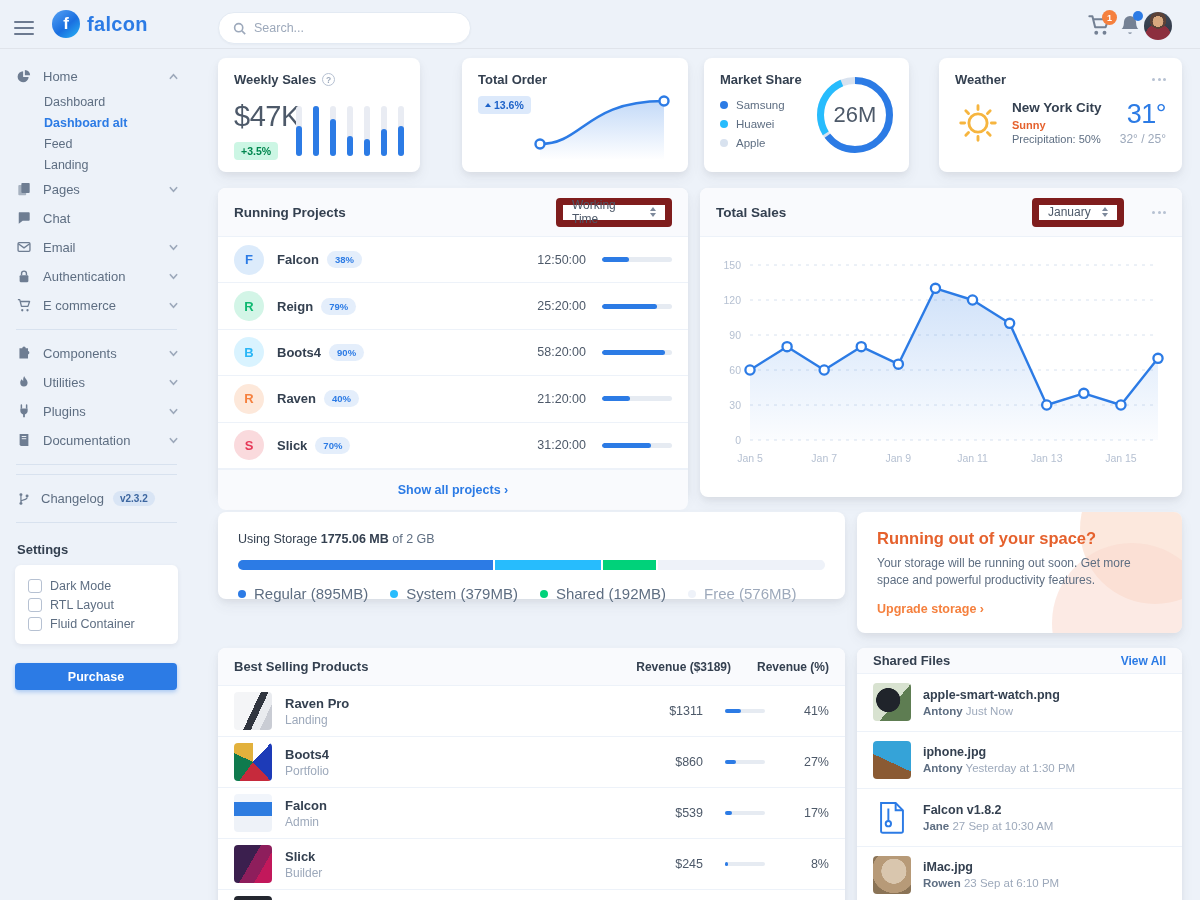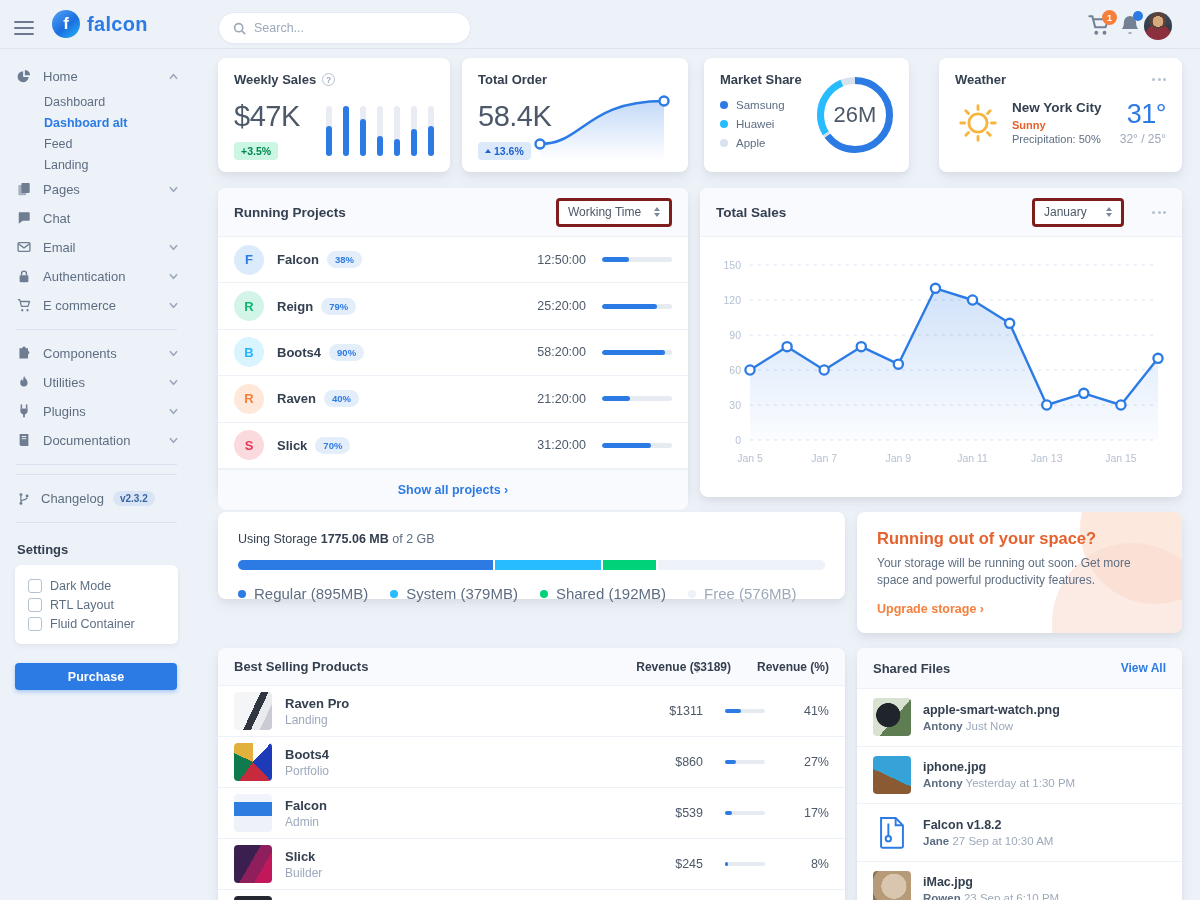--- a/index.html
+++ b/index.html
@@ -142,21 +142,21 @@
   #weather-cond { color:#e5612d; font-size:11px; margin-top:4px; font-weight:bold; }
   #weather-precip { color:#5e6e82; font-size:11px; margin-top:2px; }
   #weather-right { margin-left:auto; text-align:right; }
   #weather-temp { font-size:27px; color:#2c7be5; letter-spacing:-.5px; }
   #weather-range { font-size:12px; color:#9da9bb; margin-top:2px; }
 
   
   #rp-card .card-header { height:49px; }
   .select-box {
     display:flex; align-items:center; justify-content:space-between; gap:8px;
-    background:#fff; border:3px solid #7f1d1d; border-radius:4px; height:29px;
+    background:#fff; border:7px solid #7f1d1d; border-radius:4px; height:29px;
     padding:0 9px; font-size:12px; color:#4d5969; cursor:pointer;
   }
   .updown { display:flex; flex-direction:column; gap:2px; }
   .updown i { width:0; height:0; border-left:3.5px solid transparent; border-right:3.5px solid transparent; }
   .updown i.u { border-bottom:4px solid #7d899b; }
   .updown i.d { border-top:4px solid #7d899b; }
 
   .rp-row {
     display:flex; align-items:center; height:46.4px; padding:0 16px;
     border-bottom:1px solid #edf2f9;
@@ -233,21 +233,21 @@
   .thumb-raven  { background:linear-gradient(115deg,#f4f5f7 0 48%,#30353f 48% 62%,#e9ebef 62% 78%,#c9ccd4 78%); }
   .thumb-boots4 { background:conic-gradient(#fff 0 12%,#1d3bb8 12% 38%,#c62a3c 38% 60%,#0f7a4d 60% 82%,#e2b13c 82%); }
   .thumb-falcon { background:linear-gradient(#f1f5fb 0 22%,#2e7ce0 22% 58%,#eef2f8 58%); }
   .thumb-slick  { background:linear-gradient(120deg,#3b1f4e 0 45%,#8e1e5c 45% 70%,#c2185b 70%); }
   .thumb-dark   { background:linear-gradient(#23272f,#3a2f3c); }
   .thumb-watch  { background:radial-gradient(circle at 40% 45%, #20242b 0 38%, transparent 40%), linear-gradient(130deg,#d8e2d0 0 55%,#5e7d52 55%); }
   .thumb-iphone { background:linear-gradient(25deg,#8a5a33 0 45%, transparent 45%), linear-gradient(205deg,#35a3d8 0 55%,#9c6a3c 55%); }
   .thumb-imac   { background:radial-gradient(circle at 55% 40%, #d9c6ae 0 40%, #b79a78 41% 70%, #8a7356 71%); }
 
   
-  #sf-card .card-header { height:41px; }
+  #sf-card .card-header { height:26px; }
   #sf-viewall { color:#2c7be5; font-size:12px; font-weight:bold; cursor:pointer; }
   .sf-row { display:flex; align-items:center; gap:12px; height:57.5px; padding:0 16px; border-bottom:1px solid #edf2f9; }
   .sf-name { font-weight:bold; color:#344050; font-size:12.5px; cursor:pointer; }
   .sf-meta { font-size:11.5px; color:#9da9bb; margin-top:3px; }
   .sf-meta b { color:#5e6e82; }
   .file-icon-box { width:38px; height:38px; display:flex; align-items:center; justify-content:center; flex:none; }
 
   svg { display:block; }
 </style>
 </head>
@@ -466,21 +466,21 @@
         </label>
         <label class="chk-row">
           <input type="checkbox" style="">
           <span>Fluid Container</span>
         </label>
       </div>
   </div>
   <button id="purchase-btn">Purchase</button>
 </div>
 
-<div class="card stat-card" style="left:218px;top:58px;width:232px;height:114px">
+<div class="card stat-card" style="left:218px;top:58px;width:202px;height:114px">
   <div class="stat-title">
     <span>Weekly Sales</span>
     <span class="help-circle">?</span>
   </div>
   <div class="stat-value">$47K</div>
   <span class="soft-badge badge-green">+3.5%</span>
   <div id="weekly-bars">
       <div class="wbar">
         <i style="height: 60%;"></i>
       </div>
@@ -502,21 +502,20 @@
       <div class="wbar">
         <i style="height: 60%;"></i>
       </div>
     </div>
 </div>
 
 <div class="card stat-card" style="left:462px;top:58px;width:226px;height:114px">
   <div class="stat-title">
       <span>Total Order</span>
     </div>
-  <div class="stat-value">58.4K</div>
   <span class="soft-badge badge-blue">
     <i class="caret-up"></i>
     <span>13.6%</span>
   </span>
   <div id="order-curve">
     <svg width="148" height="70" viewBox="0 0 148 70">
       <defs>
         <linearGradient id="og" x1="0" y1="0" x2="0" y2="1">
           <stop offset="0" stop-color="#2c7be5" stop-opacity=".28"></stop>
           <stop offset="1" stop-color="#2c7be5" stop-opacity="0"></stop>

